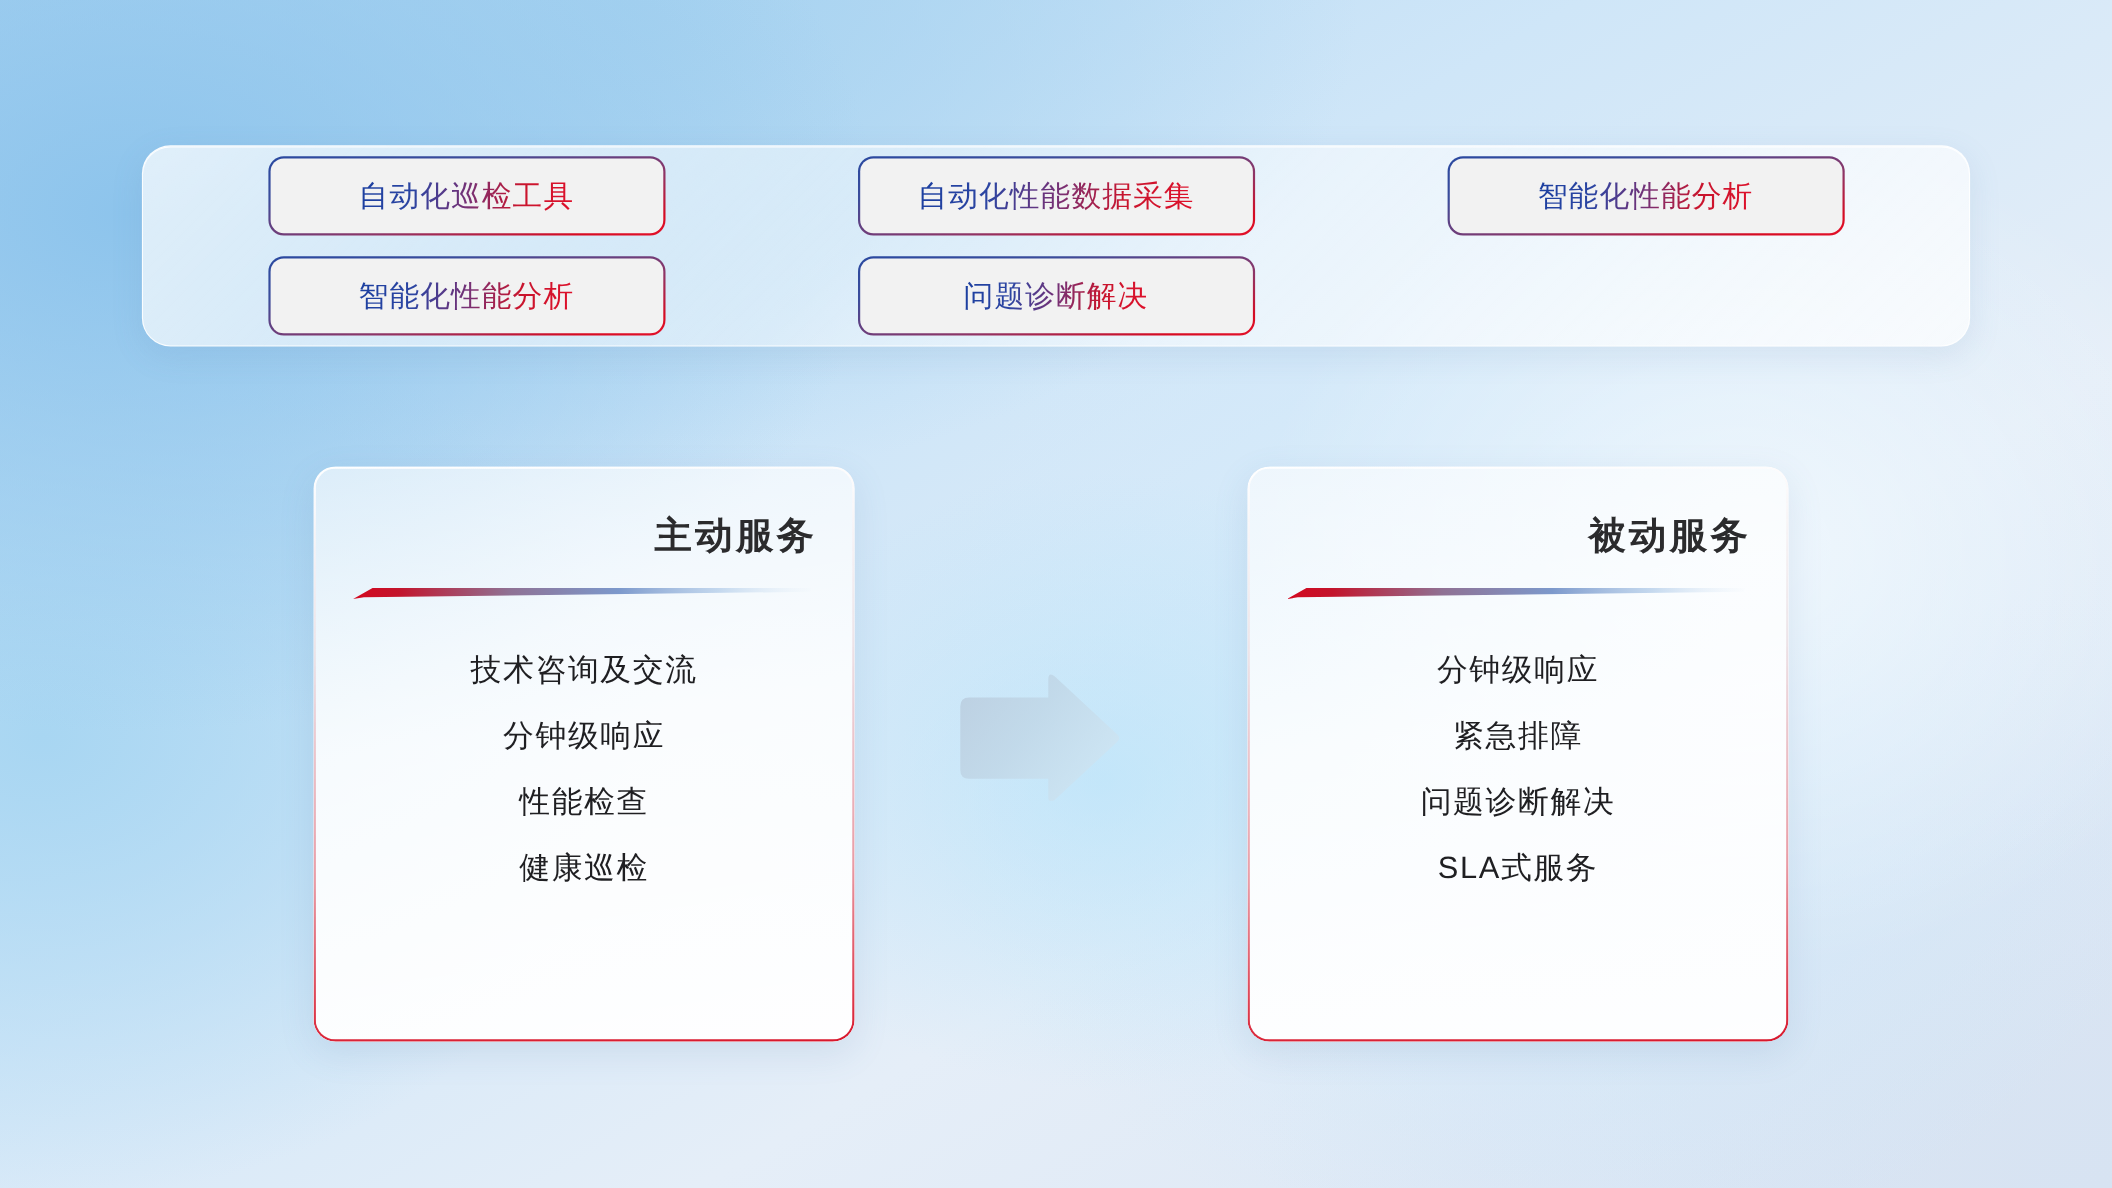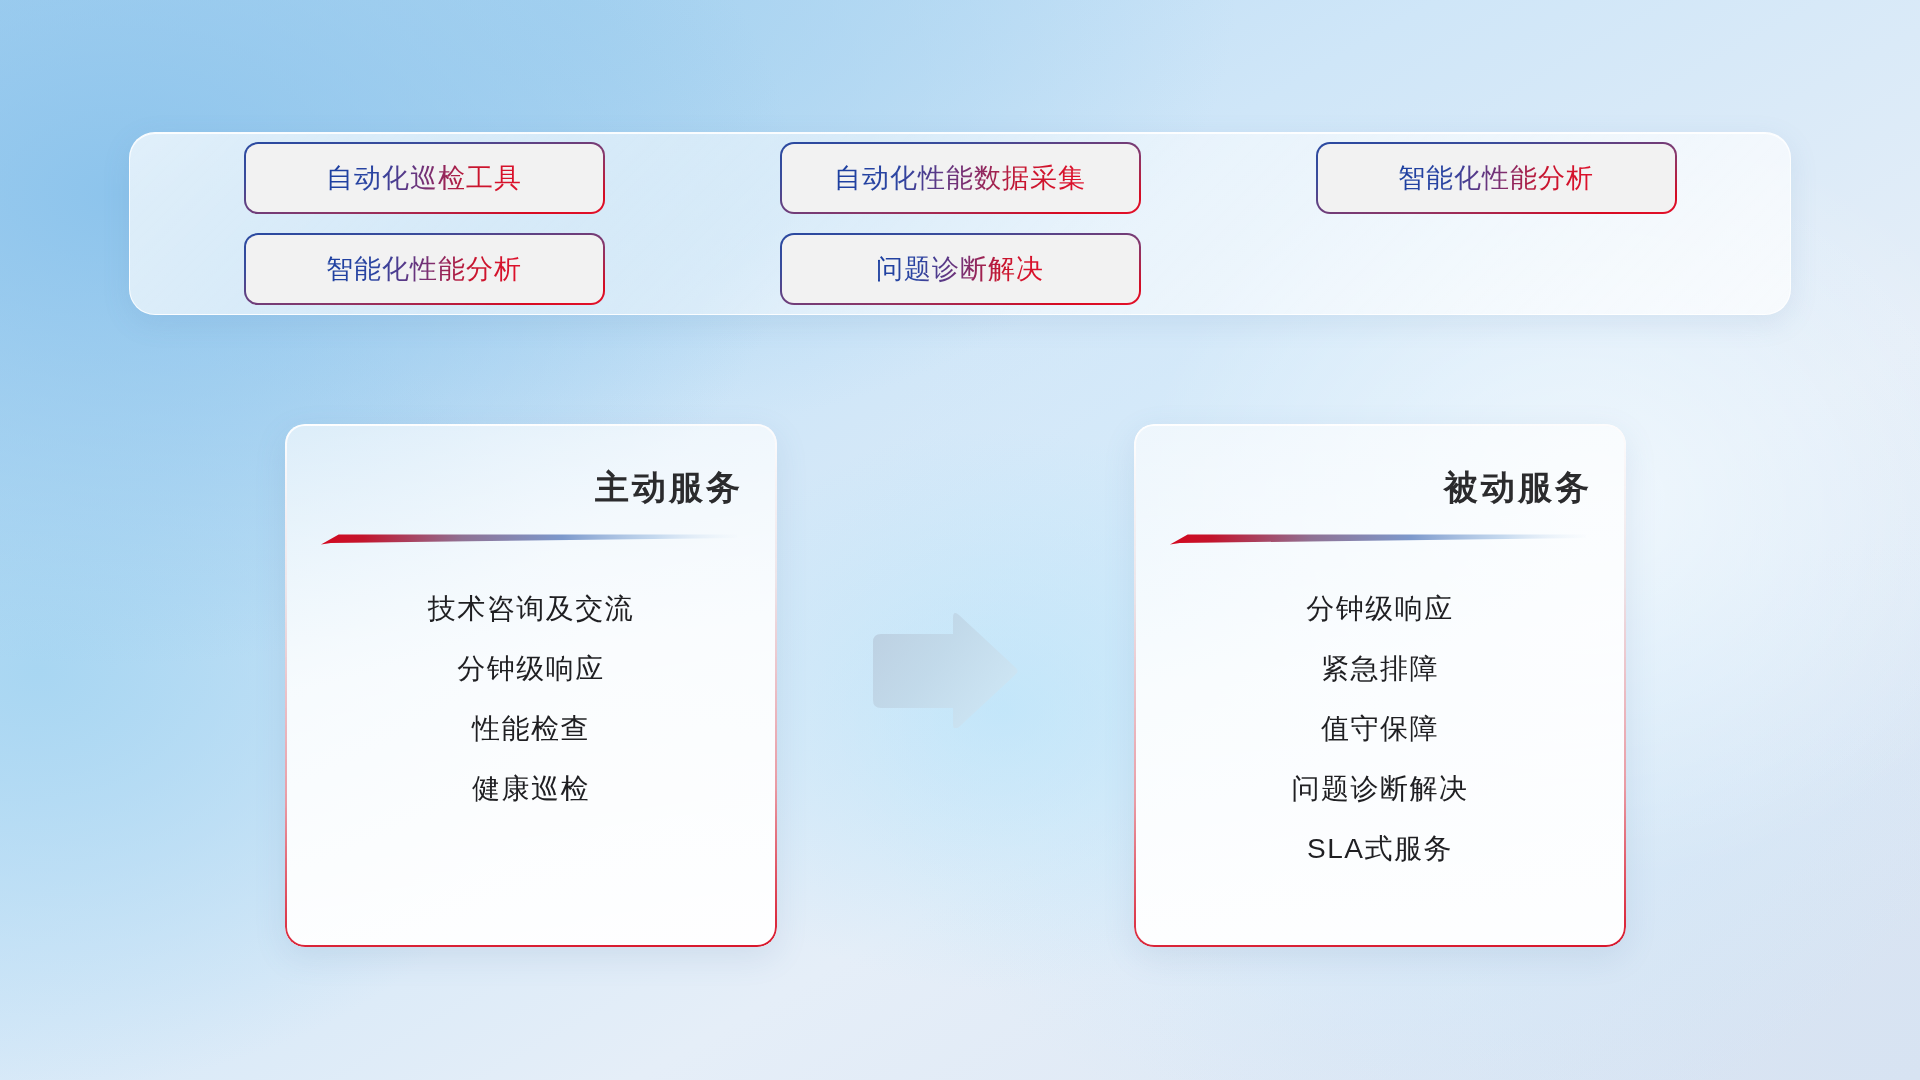--- a/index.html
+++ b/index.html
@@ -268,17 +268,16 @@
           <stop offset="1" stop-color="#dbe9f6" stop-opacity="0.05"></stop>
         </linearGradient>
       </defs>
       <path d="M0,10.5 L18,0.5 L424,0.5 L424,4.0 L10,9.0 Z" fill="url(#divGradB)"></path>
     </svg>
   </div>
 
   <ul class="card-list">
     <li>分钟级响应</li>
     <li>紧急排障</li>
-    <li>值守保障</li>
     <li>问题诊断解决</li>
     <li>SLA式服务</li>
   </ul>
 </div>
 
 </body></html>

